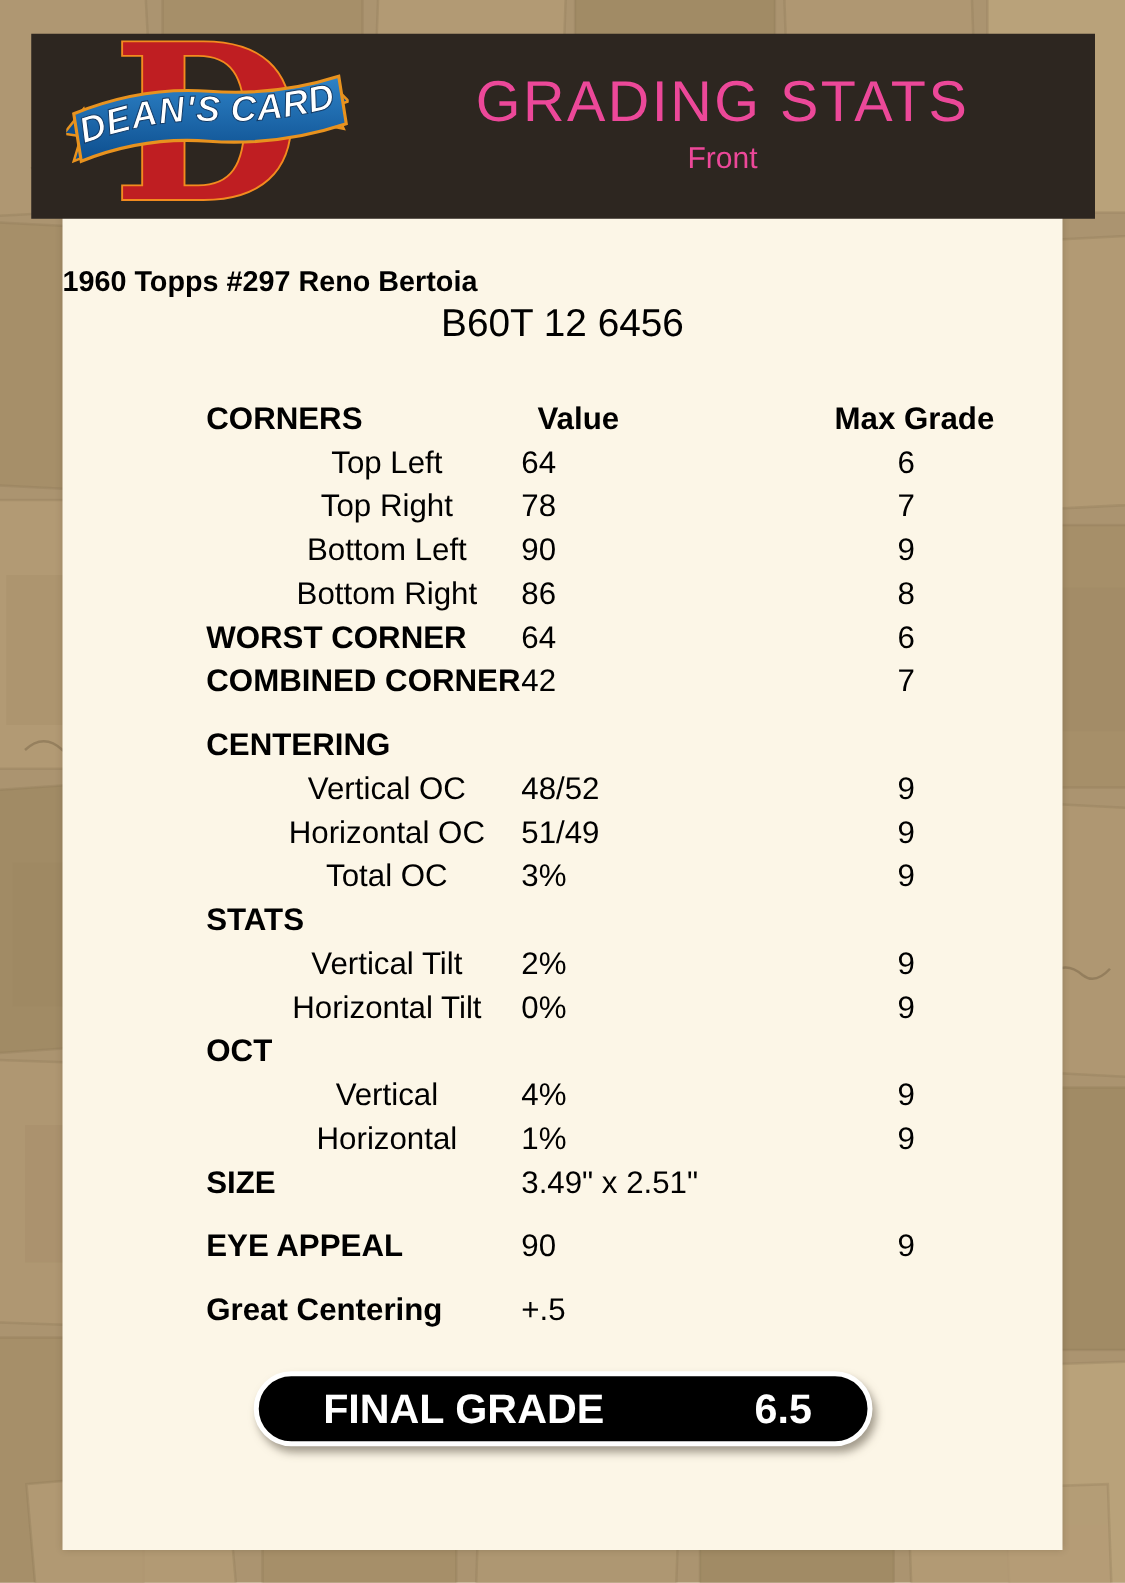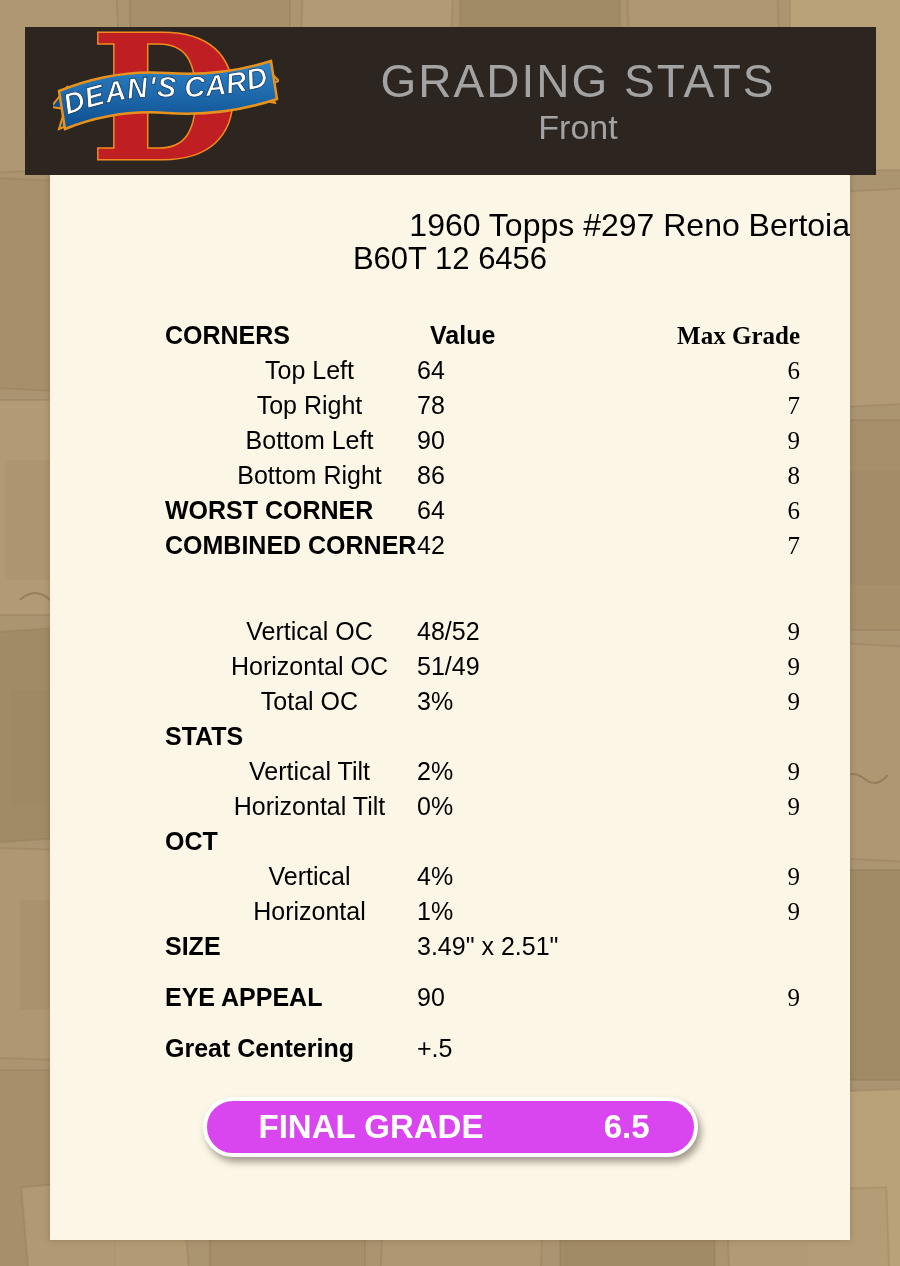--- a/index.html
+++ b/index.html
@@ -11,45 +11,45 @@
   }
   
   .bg-collage{position:absolute;inset:0;z-index:0;}
   
   .header-bar{
     position:absolute;left:25px;top:27px;width:851px;height:148px;
     background:#2d2620;z-index:3;display:flex;align-items:center;
   }
   .logo-wrap{width:255px;height:148px;position:relative;flex:0 0 auto;}
   .logo-wrap svg{position:absolute;left:28px;top:2px;}
-  .header-titles{flex:1;text-align:center;color:#a3a3a3;}
+  .header-titles{flex:1;text-align:center;color:#ec4899;}
   .header-title{font-size:46px;letter-spacing:2px;line-height:52px;}
-  .header-subtitle{font-size:34px;line-height:40px;}
+  .header-subtitle{font-size:24px;line-height:40px;}
   
   .panel{
     position:absolute;left:50px;top:170px;width:800px;height:1070px;
     background:#fcf6e7;z-index:2;box-shadow:0 0 6px rgba(60,45,25,.25);
   }
-  .card-title{margin-top:40px;text-align:right;font-size:32px;font-weight:normal;line-height:30px;}
+  .card-title{margin-top:40px;text-align:left;font-size:23px;font-weight:bold;line-height:30px;}
   .card-id{margin-top:4px;text-align:center;font-size:31px;line-height:30px;}
   .stats{margin-top:44px;margin-left:102px;width:648px;}
   .t-row{
     display:grid;grid-template-columns:265px 160px 73px 150px;
     height:35px;line-height:35px;font-size:25px;
   }
   .t-row.gap{margin-top:16px;}
   .c-label{white-space:nowrap;}
   .c-label.indent{padding-left:50px;text-align:center;}
   .bold{font-weight:bold;margin-left:13px;}
   .c-value{text-align:left;white-space:nowrap;}
-  .c-max{text-align:right;font-family:Liberation Serif, serif;}
+  .c-max{text-align:center;}
   
   .final-grade{
     margin:31px auto 0 auto;width:495px;height:60px;box-sizing:border-box;
-    background:#d946ef;
+    background:#000000;
     border:4px solid #fff;border-radius:30px;
     box-shadow:3px 5px 7px rgba(90,80,65,.55);
     display:flex;align-items:center;justify-content:space-between;
     padding:0 44px 0 52px;color:#fff;font-size:33px;font-weight:bold;
   }
 </style>
 </head>
 <body>
 
 <svg class="bg-collage" width="900" height="1266" viewBox="0 0 900 1266" xmlns="http://www.w3.org/2000/svg" aria-hidden="true">
@@ -163,20 +163,21 @@
     <div class="c-spacer"></div>
     <div class="c-max">6</div>
   </div>
         <div class="t-row">
     <div class="c-label bold">COMBINED CORNER</div>
     <div class="c-value">42</div>
     <div class="c-spacer"></div>
     <div class="c-max">7</div>
   </div>
         <div class="t-row gap">
+    <div class="c-label bold">CENTERING</div>
     <div class="c-value"></div>
     <div class="c-spacer"></div>
     <div class="c-max"></div>
   </div>
         <div class="t-row">
     <div class="c-label indent">Vertical OC</div>
     <div class="c-value">48/52</div>
     <div class="c-spacer"></div>
     <div class="c-max">9</div>
   </div>

